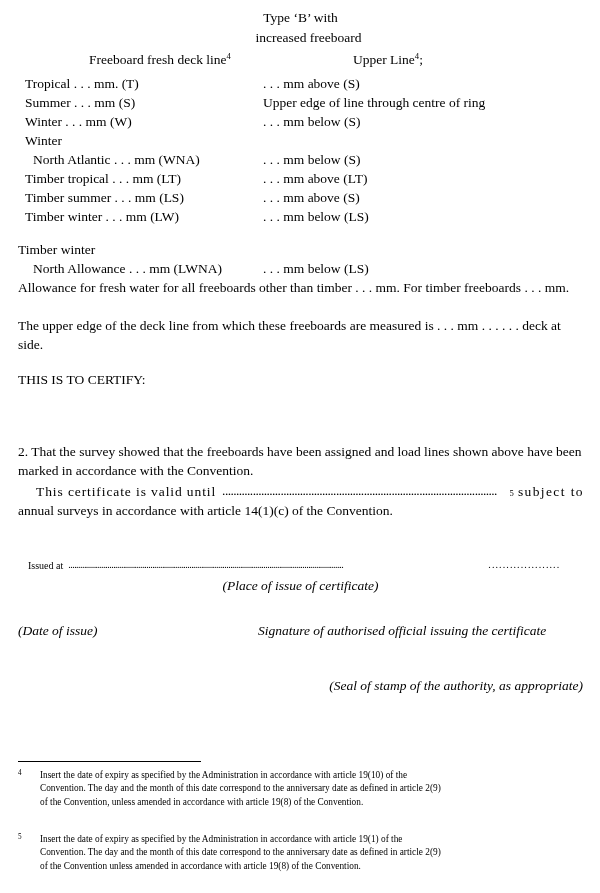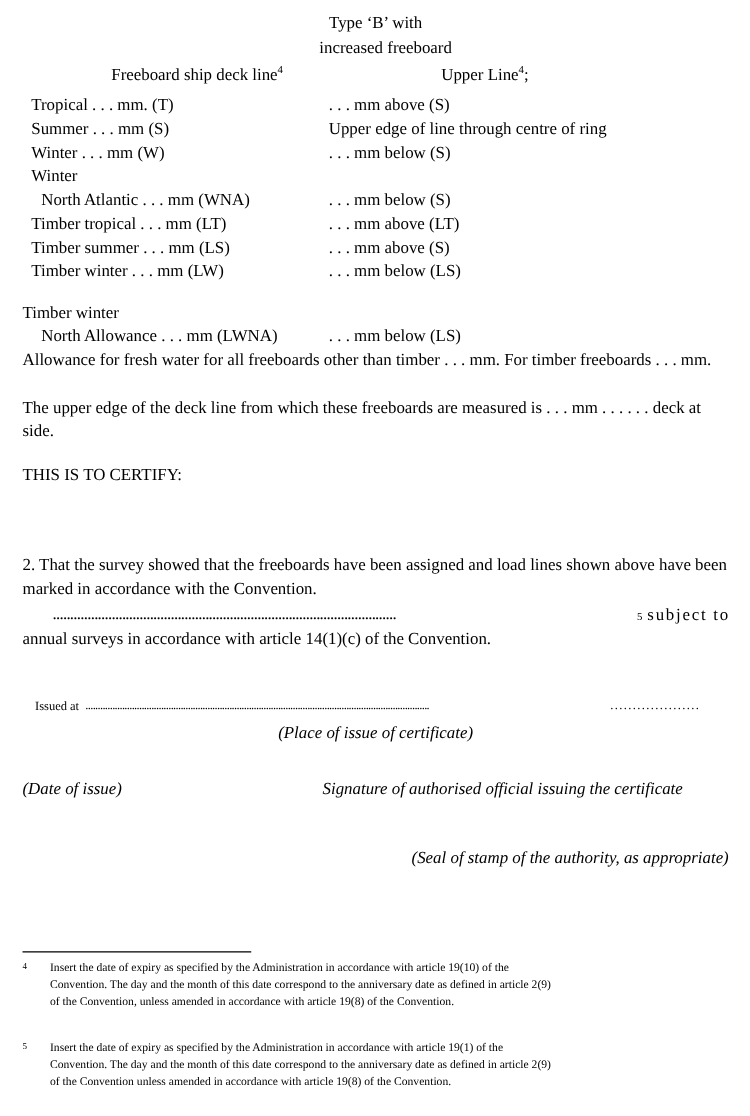--- a/index.html
+++ b/index.html
@@ -291,21 +291,21 @@
 <body>
 
 <div class="page">
 
   <div class="title-block">
     <div>Type ‘B’ with</div>
     <div class="title-line2">increased freeboard</div>
   </div>
 
   <div class="col-headers">
-    <div class="hdr-left"><span>Freeboard ship deck line</span><sup>4</sup></div>
+    <div class="hdr-left"><span>Freeboard fresh deck line</span><sup>4</sup></div>
     <div class="hdr-right"><span>Upper Line</span><sup>4</sup><span>;</span></div>
   </div>
 
   <div class="fb-table">
     <div class="fb-row">
       <span class="fb-left">Tropical . . . mm. (T)</span>
       <span class="fb-right">. . . mm above (S)</span>
     </div>
     <div class="fb-row">
       <span class="fb-left">Summer . . . mm (S)</span>
@@ -350,20 +350,21 @@
   <div class="para p-allowance">Allowance for fresh water for all freeboards  other than timber . . . mm. For timber freeboards . . . mm.</div>
 
   <div class="para p-upperedge">The upper edge of the deck line from which these freeboards are measured is . . . mm . . . . . . deck at side.</div>
 
   <div class="certify-head">THIS IS TO CERTIFY:</div>
 
   <div class="clause clause-2">2. That the survey showed that the freeboards have been assigned and load lines shown above have been marked in accordance with the Convention.</div>
 
   <div class="valid-para">
     <div class="valid-line1">
+      <span class="lead-word">This certificate is valid until</span>
       <span class="valid-dots">...................................................................................................</span>
       <span class="valid-sup">5</span>
       <span class="valid-tail">subject to</span>
     </div>
     <div class="valid-line2">annual surveys in accordance with article 14(1)(c) of the Convention.</div>
   </div>
 
   <div class="issued-row">
     <span>Issued at</span>
     <span class="issued-dots">.............................................................................................................................................</span>

